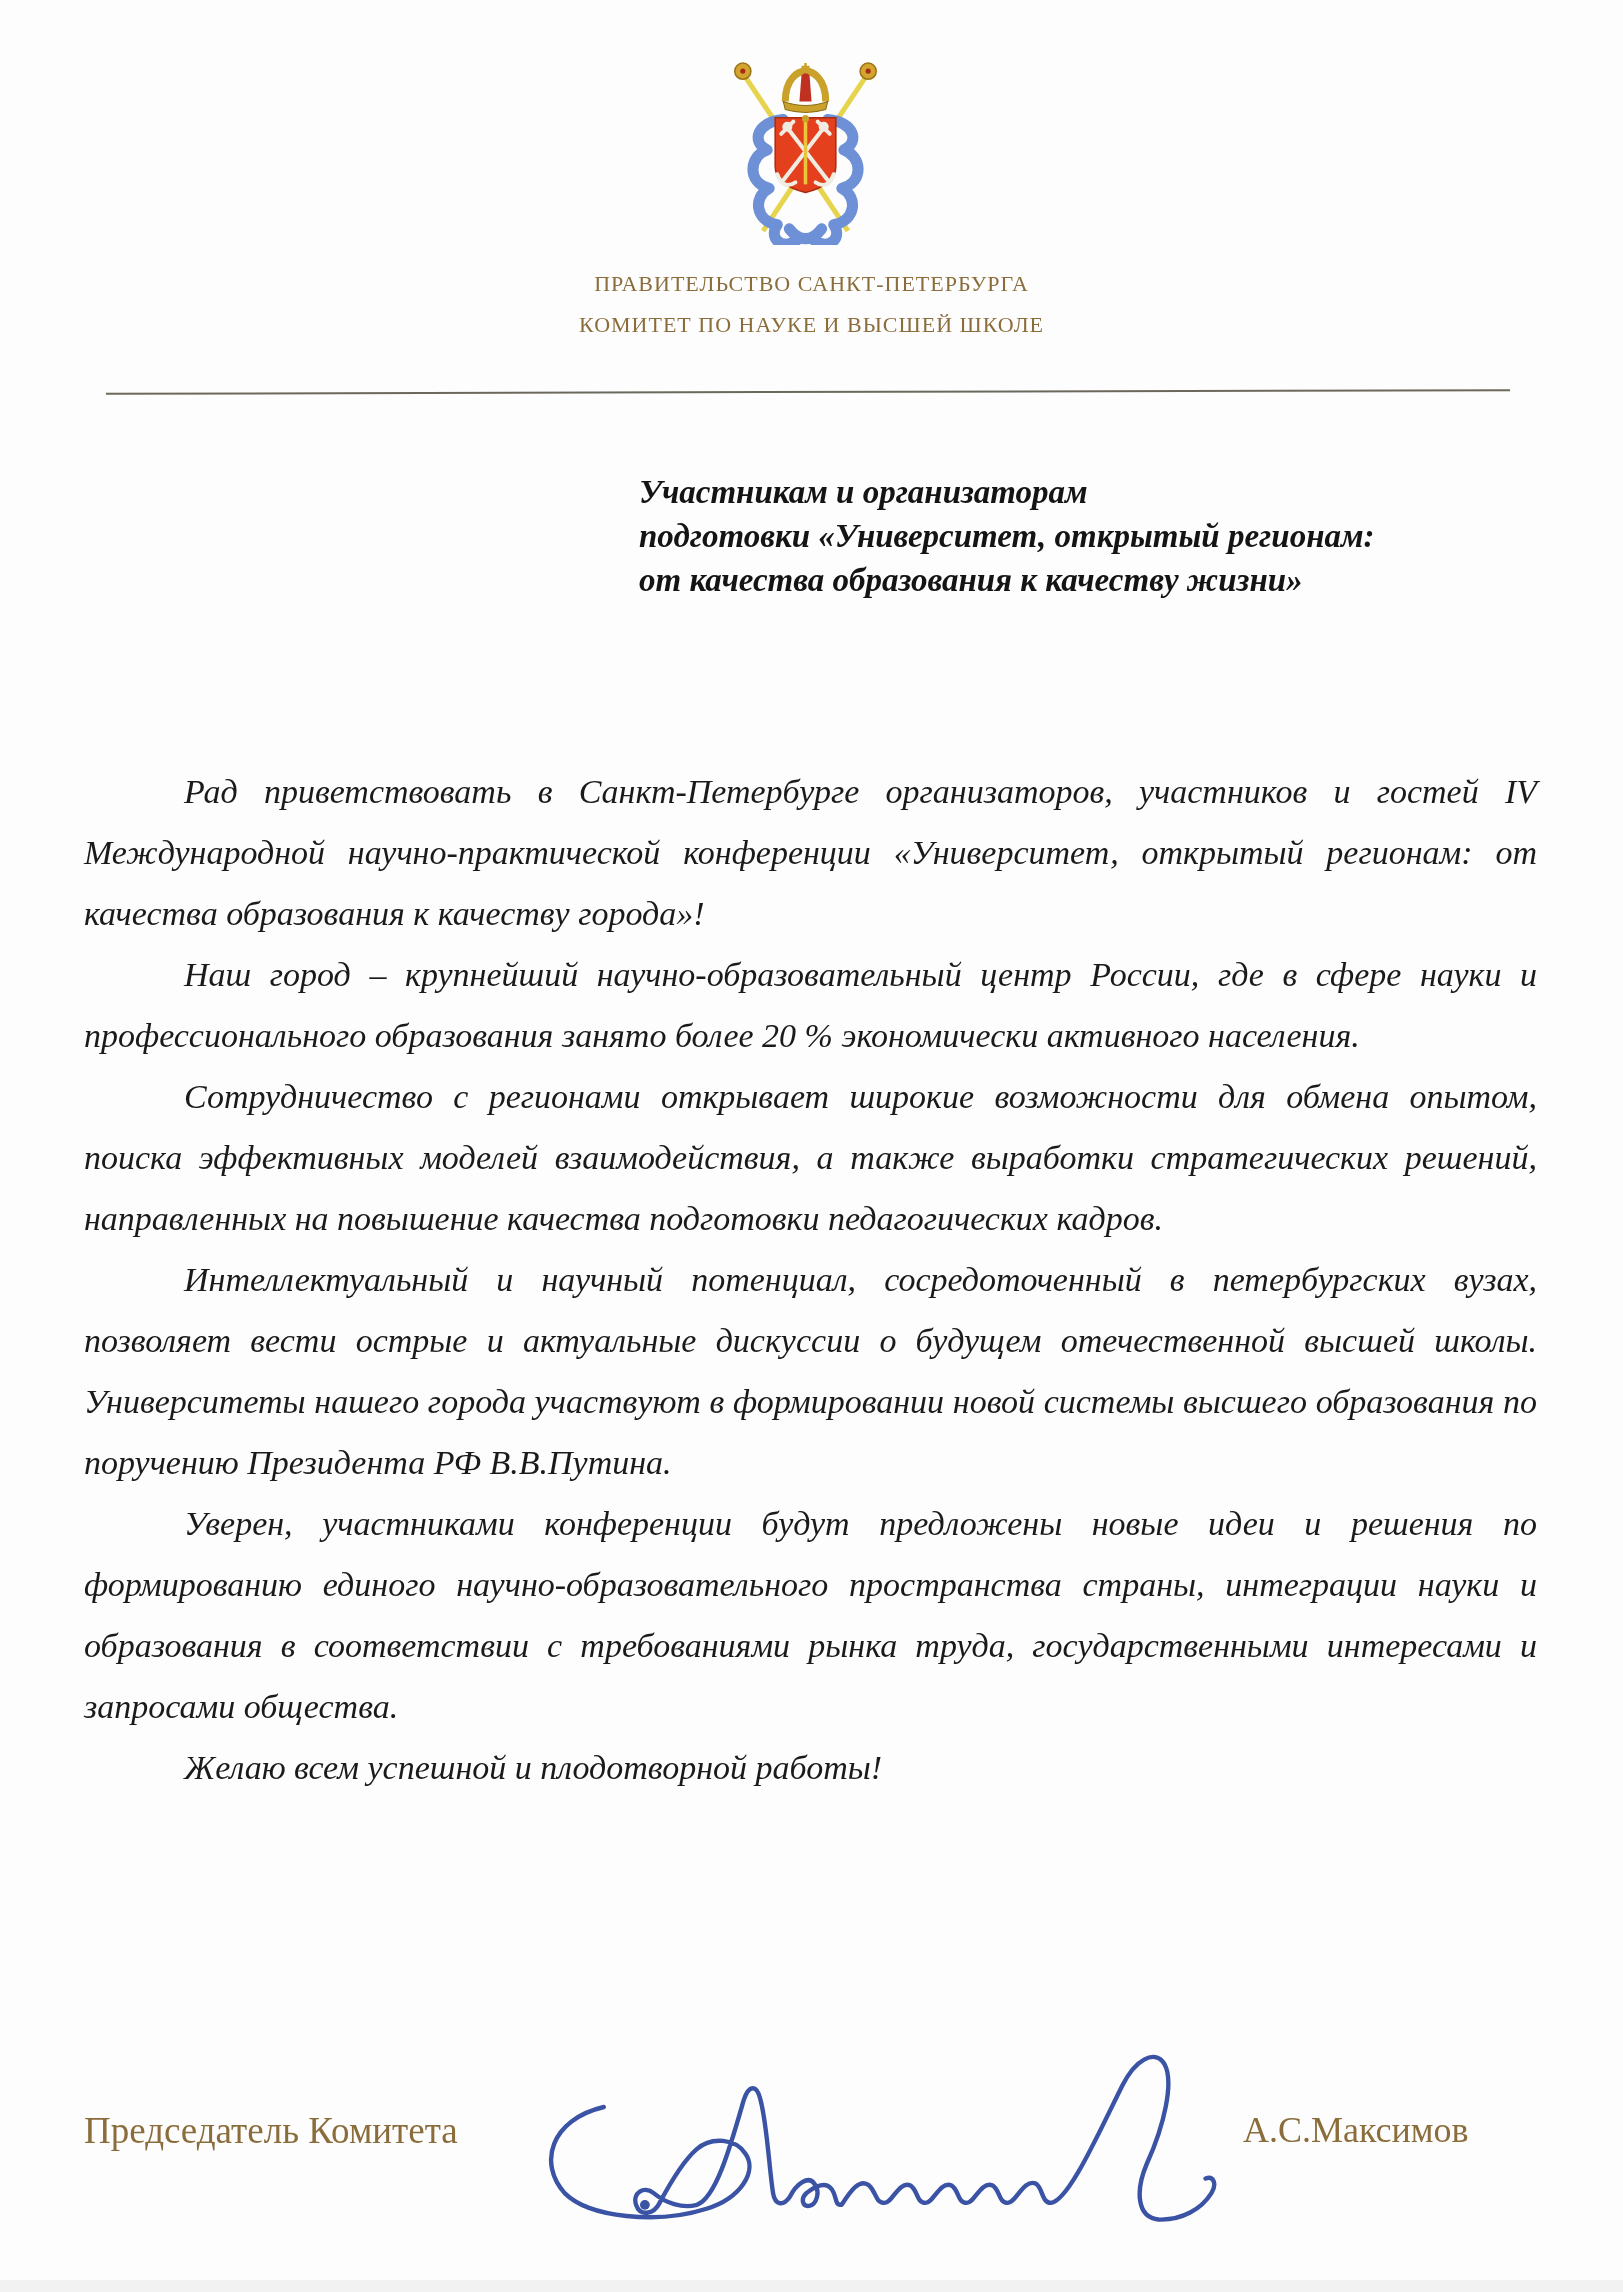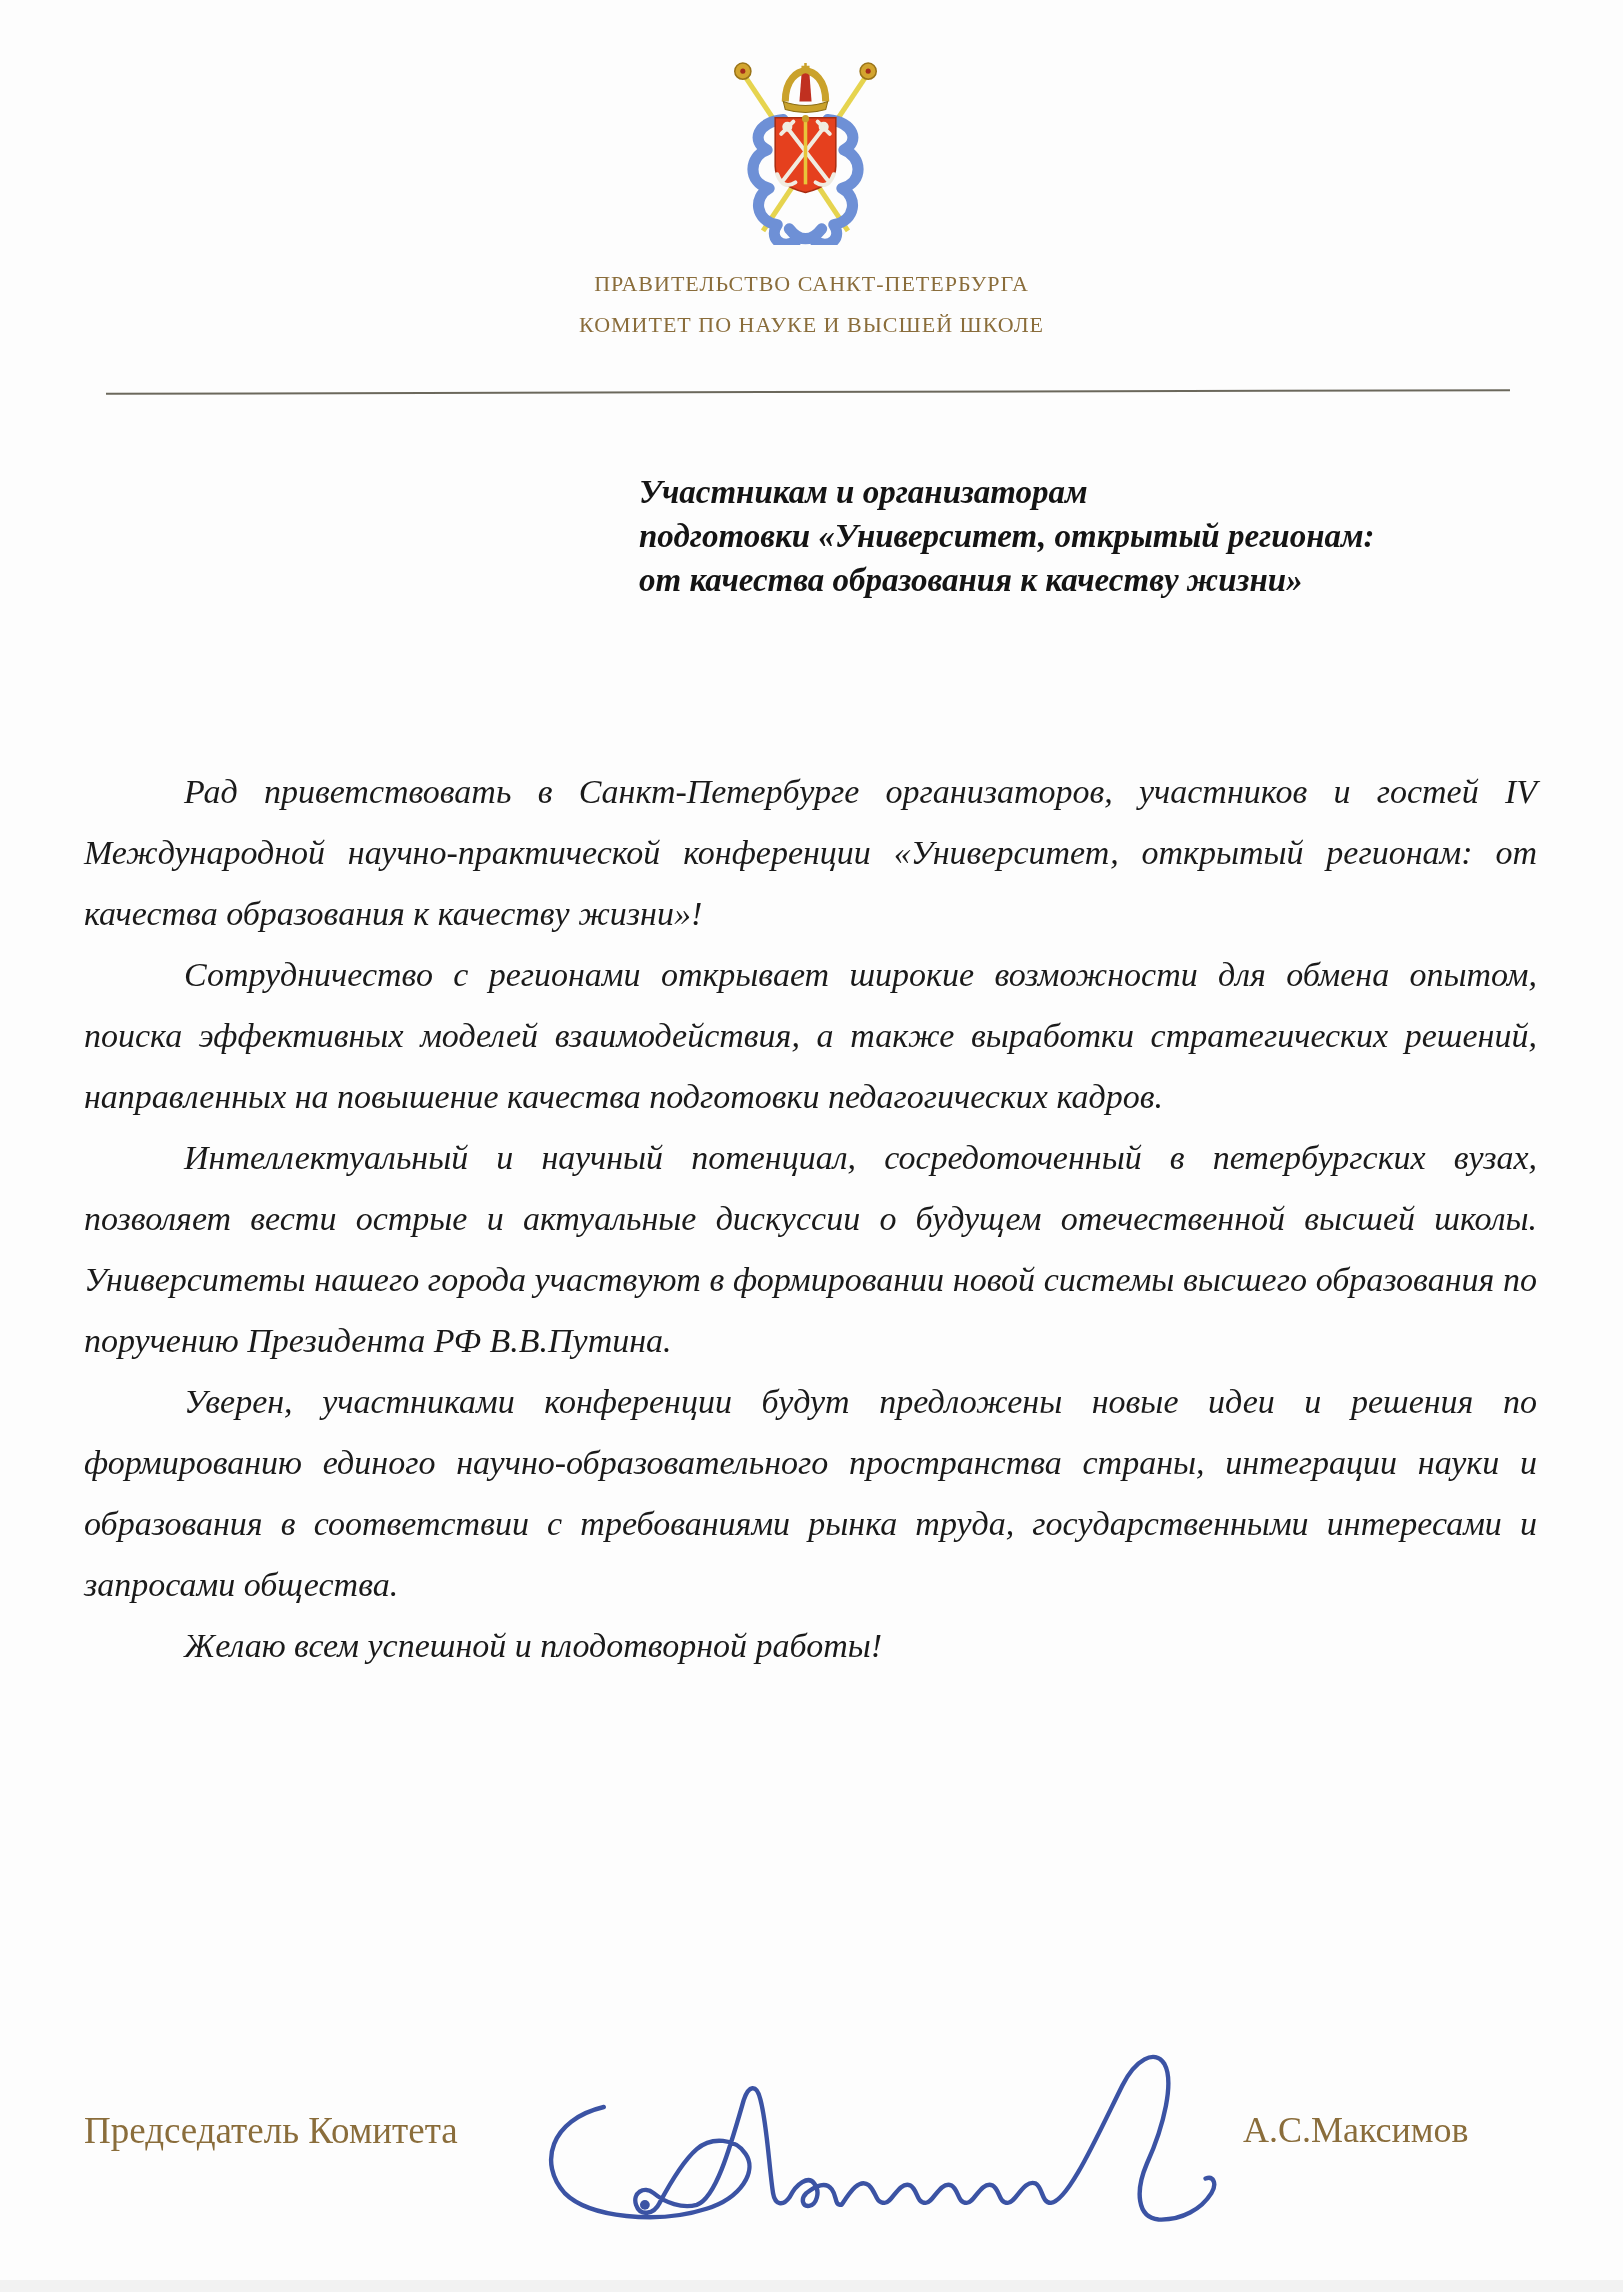--- a/index.html
+++ b/index.html
@@ -150,21 +150,22 @@
 
   <div class="divider"></div>
 
   <div class="addressee">
     <div class="a-line">Участникам и организаторам</div>
     <div class="a-line">подготовки «Университет, открытый регионам:</div>
     <div class="a-line">от качества образования к качеству жизни»</div>
   </div>
 
   <div class="body-text">
-    <p>Рад приветствовать в Санкт-Петербурге организаторов, участников и гостей IV Международной научно-практической конференции «Университет, открытый регионам: от качества образования к качеству жизни»!</p>
+    <p>Рад приветствовать в Санкт-Петербурге организаторов, участников и гостей IV Международной научно-практической конференции «Университет, открытый регионам: от качества образования к качеству города»!</p>
+    <p>Наш город – крупнейший научно-образовательный центр России, где в сфере науки и профессионального образования занято более 20 % экономически активного населения.</p>
     <p>Сотрудничество с регионами открывает широкие возможности для обмена опытом, поиска эффективных моделей взаимодействия, а также выработки стратегических решений, направленных на повышение качества подготовки педагогических кадров.</p>
     <p>Интеллектуальный и научный потенциал, сосредоточенный в петербургских вузах, позволяет вести острые и актуальные дискуссии о будущем отечественной высшей школы. Университеты нашего города участвуют в формировании новой системы высшего образования по поручению Президента РФ В.В.Путина.</p>
     <p>Уверен, участниками конференции будут предложены новые идеи и решения по формированию единого научно-образовательного пространства страны, интеграции науки и образования в соответствии с требованиями рынка труда, государственными интересами и запросами общества.</p>
     <p>Желаю всем успешной и плодотворной работы!</p>
   </div>
 
   <div class="sig-title">Председатель Комитета</div>
   <div class="sig-name">А.С.Максимов</div>
 
   <svg class="autograph" viewBox="0 0 820 232" xmlns="http://www.w3.org/2000/svg" aria-hidden="true">

